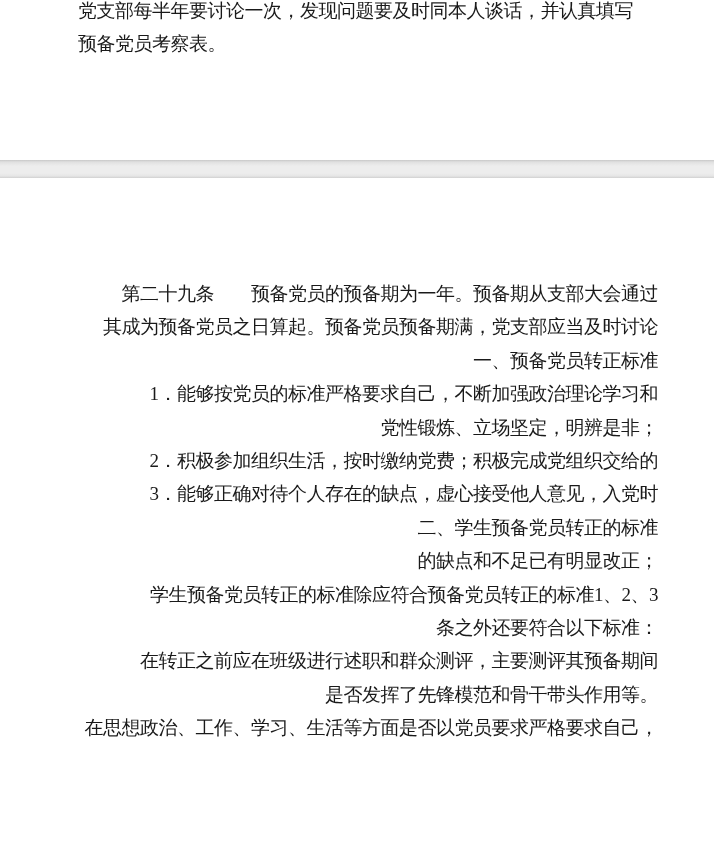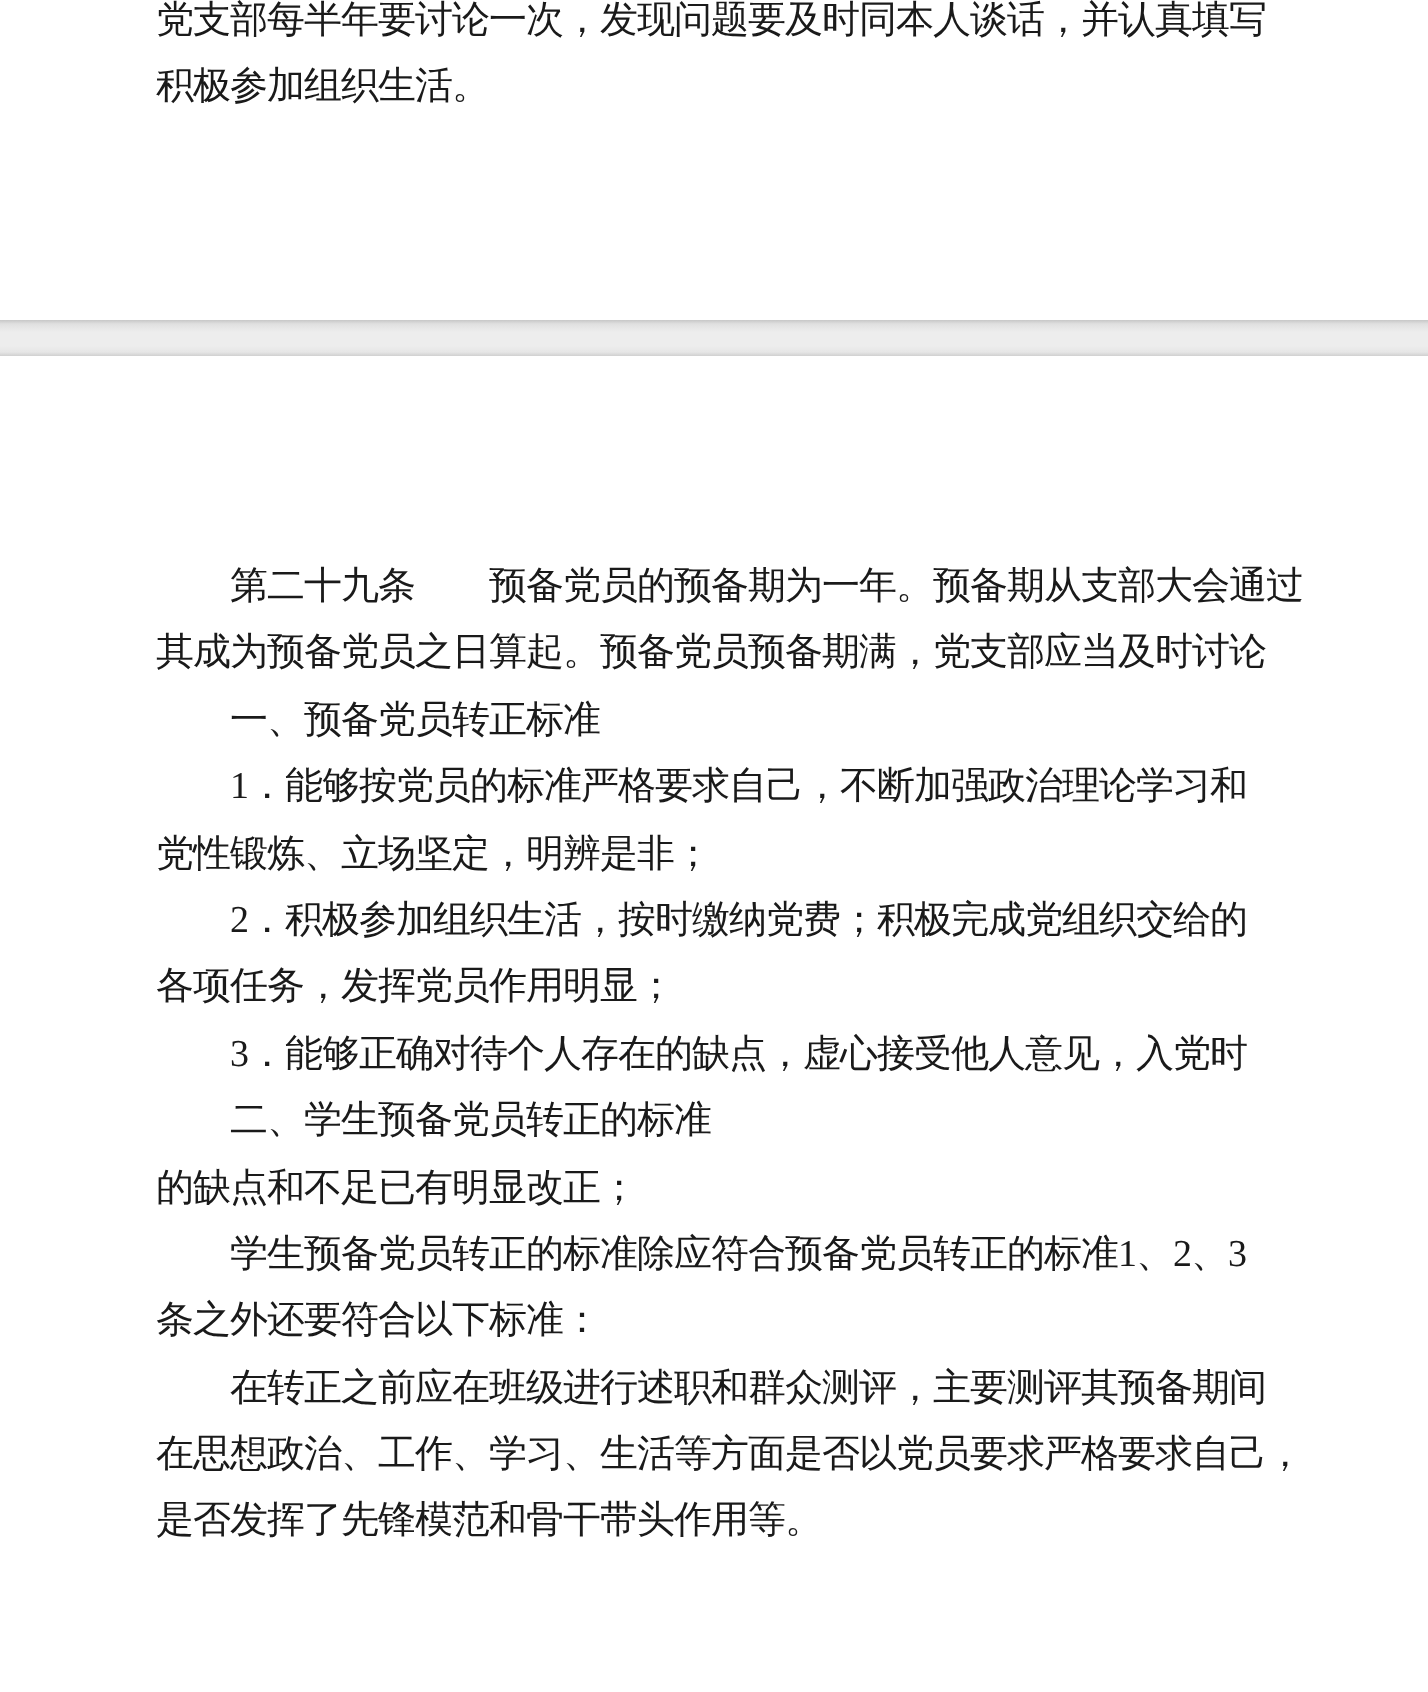--- a/index.html
+++ b/index.html
@@ -47,57 +47,56 @@
   .page-curr {
     top: 178px;
     height: 668px;
   }
   .text-layer {
     position: absolute;
     left: 78px;
     width: 580px;
   }
   .page-prev .text-layer { top: -6px; }
-  .page-curr .text-layer { top: 99px; }
+  .page-curr .text-layer { top: 99px; text-align: right; }
   .line {
     height: 33.4px;
     line-height: 33.4px;
     font-size: 19px;
     letter-spacing: -0.5px;
     white-space: pre;
     color: #1a1a1a;
   }
 </style>
 </head>
 <body>
 
 <div class="viewer">
 
   <div class="page page-prev">
     <div class="text-layer">
       <div class="line">党支部每半年要讨论一次，发现问题要及时同本人谈话，并认真填写</div>
-      <div class="line">积极参加组织生活。</div>
+      <div class="line">预备党员考察表。</div>
     </div>
   </div>
 
   <div class="page-gap"></div>
 
   <div class="page page-curr">
     <div class="text-layer">
       <div class="line">　　第二十九条　　预备党员的预备期为一年。预备期从支部大会通过</div>
       <div class="line">其成为预备党员之日算起。预备党员预备期满，党支部应当及时讨论</div>
       <div class="line">　　一、预备党员转正标准</div>
       <div class="line">　　1．能够按党员的标准严格要求自己，不断加强政治理论学习和</div>
       <div class="line">党性锻炼、立场坚定，明辨是非；</div>
       <div class="line">　　2．积极参加组织生活，按时缴纳党费；积极完成党组织交给的</div>
-      <div class="line">各项任务，发挥党员作用明显；</div>
       <div class="line">　　3．能够正确对待个人存在的缺点，虚心接受他人意见，入党时</div>
       <div class="line">　　二、学生预备党员转正的标准</div>
       <div class="line">的缺点和不足已有明显改正；</div>
       <div class="line">　　学生预备党员转正的标准除应符合预备党员转正的标准1、2、3</div>
       <div class="line">条之外还要符合以下标准：</div>
       <div class="line">　　在转正之前应在班级进行述职和群众测评，主要测评其预备期间</div>
+      <div class="line">是否发挥了先锋模范和骨干带头作用等。</div>
       <div class="line">在思想政治、工作、学习、生活等方面是否以党员要求严格要求自己，</div>
-      <div class="line">是否发挥了先锋模范和骨干带头作用等。</div>
     </div>
   </div>
 
 </div>
 
 </body></html>

